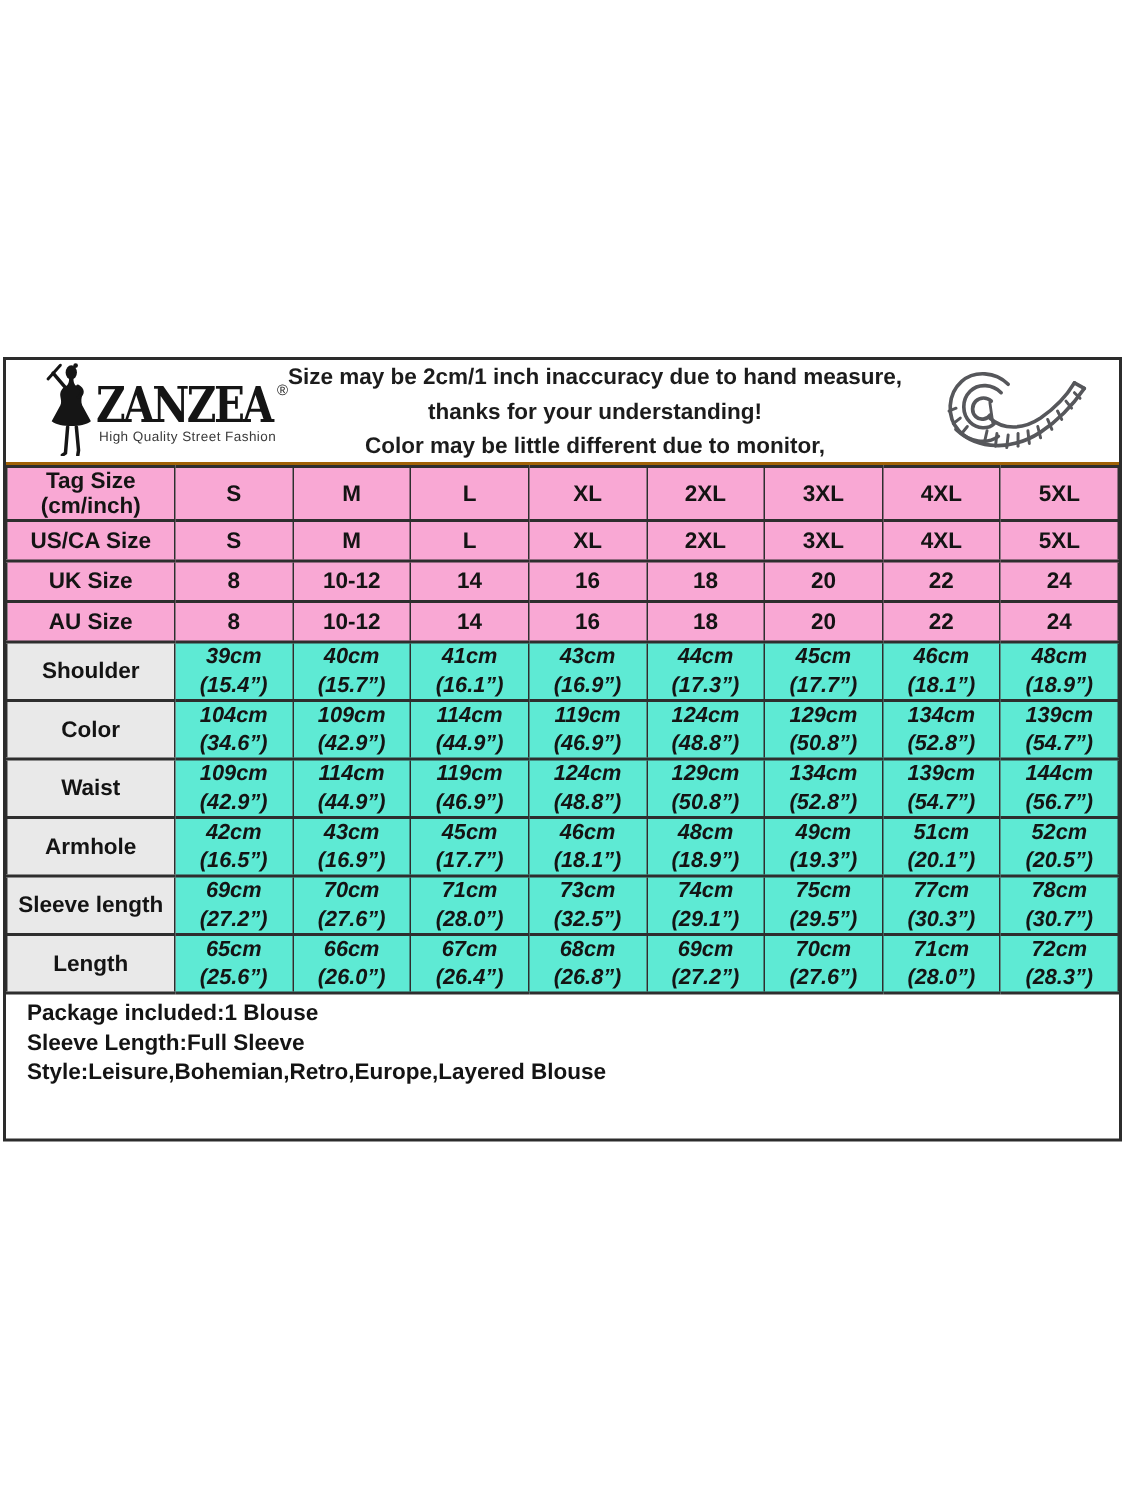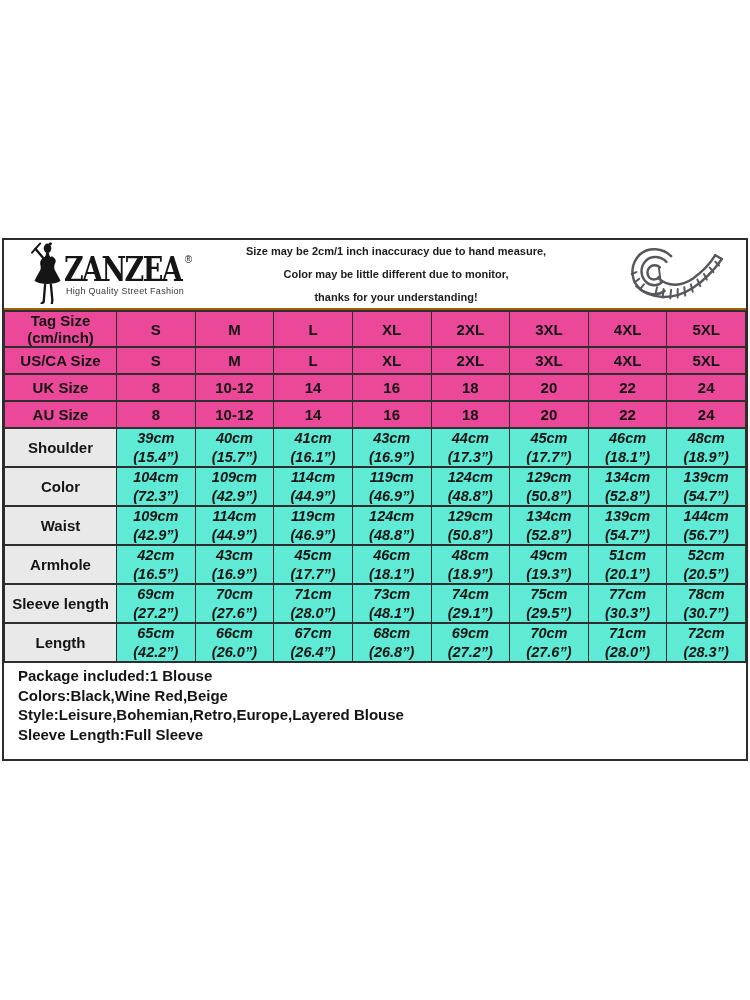--- a/index.html
+++ b/index.html
@@ -21,32 +21,32 @@
   .logo-figure{flex:0 0 auto;margin-bottom:0;}
   .logo-text{margin-left:-4px;line-height:1;}
   .brand-line{white-space:nowrap;}
   .brand-name{
     font-family:"DejaVu Serif",serif;font-weight:700;font-size:33px;
     letter-spacing:-2px;display:inline-block;transform:scaleX(.82);transform-origin:left bottom;
     color:#151515;
   }
   .brand-reg{font-size:10px;vertical-align:18px;margin-left:-22px;color:#222;}
   .brand-tagline{font-size:9px;color:#3a3a3a;letter-spacing:.3px;margin:1px 0 8px 2px;white-space:nowrap;}
-  .disclaimer{flex:1;text-align:center;font-weight:700;font-size:11px;line-height:23px;color:#1c1c1c;}
+  .disclaimer{flex:1;text-align:center;font-weight:700;font-size:15px;line-height:23px;color:#1c1c1c;}
   .disclaimer div{white-space:nowrap;}
   .tape-wrap{width:146px;display:flex;justify-content:center;align-items:center;}
   
   table{border-collapse:collapse;width:100%;table-layout:fixed;}
   col.c-label{width:112px;}
   th,td{
     border:1px solid #2e2e2e;border-top-width:2px;border-bottom-width:2px;
     text-align:center;vertical-align:middle;padding:0;
     font-weight:700;color:#141414;
   }
-  tr.hdr th,tr.hdr td{background:#ec4899;font-size:15px;}
+  tr.hdr th,tr.hdr td{background:#f9a8d4;font-size:15px;}
   tr.hdr.two-line{height:36px;}
   tr.hdr.two-line th div{line-height:17px;}
   tr.hdr{height:27px;}
   tr.meas{height:38px;}
   tr.meas th{background:#e9e9e9;font-size:15px;}
   tr.meas td{background:#5eead4;font-style:italic;}
   tr.meas td div{line-height:18.5px;font-size:14.5px;}
   
   .details{
     padding:3px 4px 4px 4px;height:96px;box-sizing:border-box;
@@ -78,22 +78,22 @@
       </svg>
       <div class="logo-text">
         <div class="brand-line">
           <span class="brand-name">ZANZEA</span><span class="brand-reg">®</span>
         </div>
         <div class="brand-tagline">High Quality Street Fashion</div>
       </div>
     </div>
     <div class="disclaimer">
       <div>Size may be 2cm/1 inch inaccuracy due to hand measure,</div>
+      <div>thanks for your understanding!</div>
       <div>Color may be little different due to monitor,</div>
-      <div>thanks for your understanding!</div>
     </div>
     <div class="tape-wrap">
       <svg width="116" height="62" viewBox="0 0 118 66" fill="none" stroke="#56575b" stroke-width="2.6" stroke-linecap="round">
         <path d="M57,14 C48,5 33,4 24,12 C14,21 13,37 22,47 C29,55 42,57 50,51"></path>
         <path d="M52,20 C46,14 36,13 30,19 C24,25 24,35 30,41 C35,46 43,46 47,42"></path>
         <path d="M45,26 C42,23 37,23 34,26 C31,29 31,34 34,37 C37,40 42,39 44,36"></path>
         <path d="M44,27 L46,41" stroke-width="2"></path>
         <path d="M20,46 C36,61 60,61 80,48 C92,40 102,30 111,17"></path>
         <path d="M44,38 C54,47 68,46 80,38 C90,31 98,23 104,13"></path>
         <path d="M104,13 L111,17"></path>
@@ -215,21 +215,21 @@
           </td>
         <td>
             <div>48cm</div>
             <div>(18.9”)</div>
           </td>
       </tr>
       <tr class="meas">
         <th>Color</th>
         <td>
             <div>104cm</div>
-            <div>(72.3”)</div>
+            <div>(34.6”)</div>
           </td>
         <td>
             <div>109cm</div>
             <div>(42.9”)</div>
           </td>
         <td>
             <div>114cm</div>
             <div>(44.9”)</div>
           </td>
         <td>
@@ -332,21 +332,21 @@
         <td>
             <div>70cm</div>
             <div>(27.6”)</div>
           </td>
         <td>
             <div>71cm</div>
             <div>(28.0”)</div>
           </td>
         <td>
             <div>73cm</div>
-            <div>(48.1”)</div>
+            <div>(32.5”)</div>
           </td>
         <td>
             <div>74cm</div>
             <div>(29.1”)</div>
           </td>
         <td>
             <div>75cm</div>
             <div>(29.5”)</div>
           </td>
         <td>
@@ -355,21 +355,21 @@
           </td>
         <td>
             <div>78cm</div>
             <div>(30.7”)</div>
           </td>
       </tr>
       <tr class="meas">
         <th>Length</th>
         <td>
             <div>65cm</div>
-            <div>(42.2”)</div>
+            <div>(25.6”)</div>
           </td>
         <td>
             <div>66cm</div>
             <div>(26.0”)</div>
           </td>
         <td>
             <div>67cm</div>
             <div>(26.4”)</div>
           </td>
         <td>
@@ -391,18 +391,17 @@
         <td>
             <div>72cm</div>
             <div>(28.3”)</div>
           </td>
       </tr>
     </tbody>
   </table>
 
   <div class="details">
     <div>Package included:1 Blouse</div>
-    <div>Colors:Black,Wine Red,Beige</div>
+    <div>Sleeve Length:Full Sleeve</div>
     <div>Style:Leisure,Bohemian,Retro,Europe,Layered Blouse</div>
-    <div>Sleeve Length:Full Sleeve</div>
   </div>
 
 </div>
 
 </body></html>

